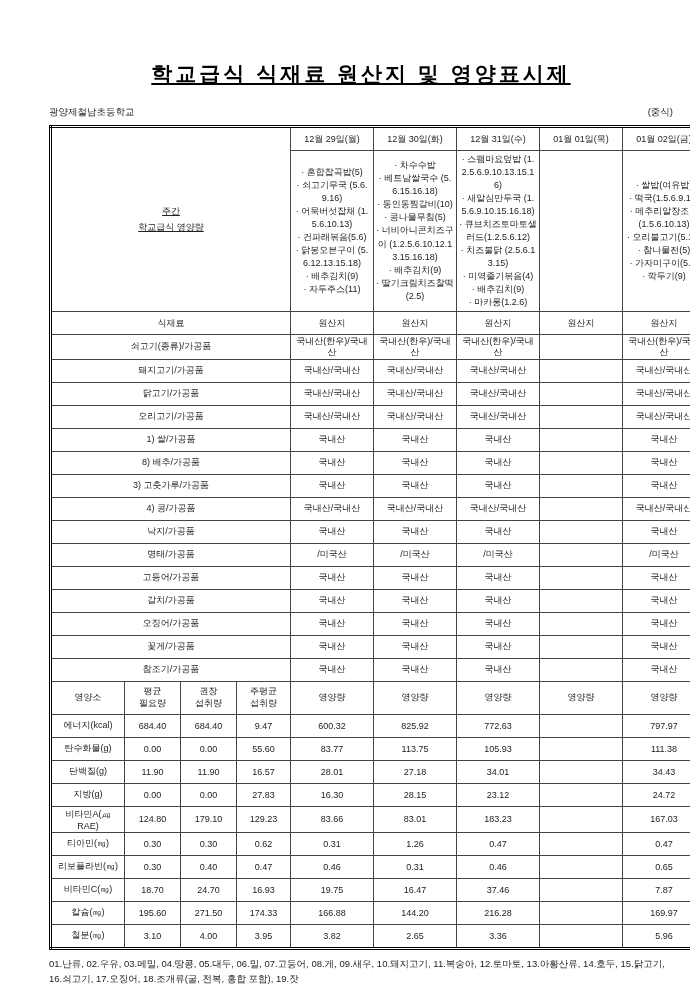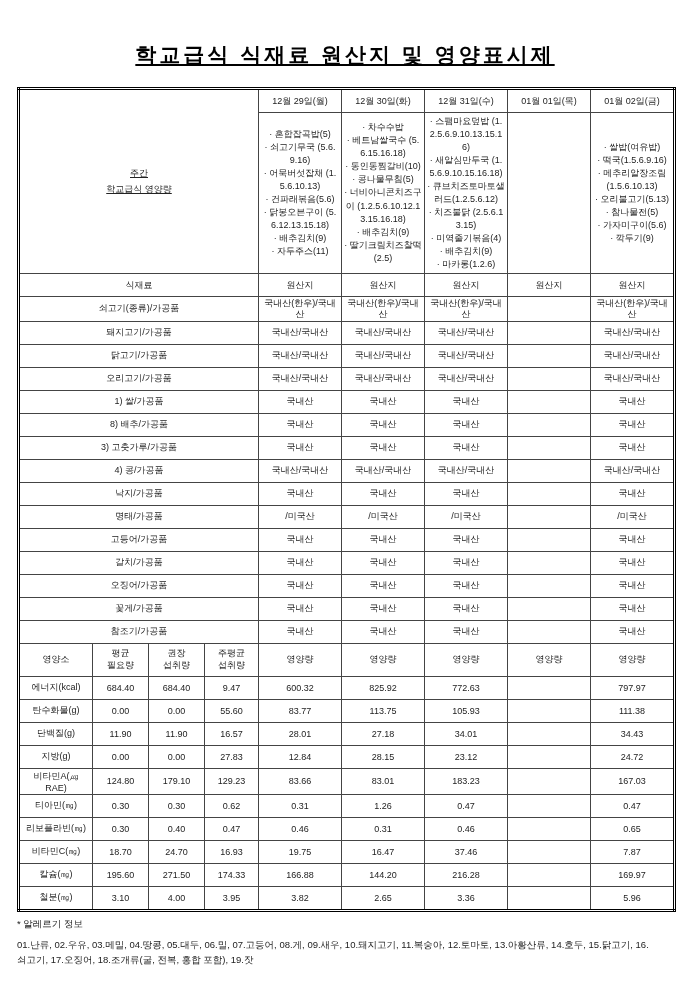--- a/index.html
+++ b/index.html
@@ -1,21 +1,21 @@
 <!DOCTYPE html>
 <html><head>
 <meta charset="utf-8">
 <style>
   html,body{margin:0;padding:0;background:#fff;}
   body{
     width:690px;height:989px;
     font-family:"Liberation Sans","DejaVu Sans",sans-serif;
     color:#111;position:relative;
   }
-  .page{padding:11px 17px 0 17px;}
+  .page{padding:30px 17px 0 17px;margin-left:32px;}
   .title{
     text-align:center;font-size:21px;font-weight:bold;
     letter-spacing:3px;margin:30px 0 18px 0;
     text-decoration:underline;color:#000;
   }
   .subheader{
     display:flex;justify-content:space-between;
     font-size:9.5px;margin:0 0 6px 0;color:#222;
   }
   table.main-table{
@@ -43,20 +43,24 @@
   .footer{margin-top:6px;font-size:9.5px;color:#222;}
   .footer .allergy-title{margin:2px 0 6px 0;}
   .footer .allergy-info{line-height:1.6;font-size:9.5px;word-break:keep-all;}
 </style>
 </head>
 <body>
 
 <div class="page">
   <h1 class="title">학교급식 식재료 원산지 및 영양표시제</h1>
 
+  <div class="subheader">
+    <span>광양제철남초등학교</span>
+    <span>(중식)</span>
+  </div>
 
   <table class="main-table">
     <colgroup>
       <col style="width:74px">
         <col style="width:56px">
         <col style="width:56px">
         <col style="width:54px">
       <col style="width:83px">
         <col style="width:83px">
         <col style="width:83px">
@@ -287,21 +291,21 @@
           <td>27.18</td>
           <td>34.01</td>
           <td></td>
           <td>34.43</td>
         </tr>
         <tr class="nut-row">
           <td>지방(g)</td>
           <td>0.00</td>
           <td>0.00</td>
           <td>27.83</td>
-          <td>12.84</td>
+          <td>16.30</td>
           <td>28.15</td>
           <td>23.12</td>
           <td></td>
           <td>24.72</td>
         </tr>
         <tr class="nut-row">
           <td>비타민A(㎍ RAE)</td>
           <td>124.80</td>
           <td>179.10</td>
           <td>129.23</td>
@@ -363,16 +367,15 @@
           <td>3.82</td>
           <td>2.65</td>
           <td>3.36</td>
           <td></td>
           <td>5.96</td>
         </tr>
       </tbody>
   </table>
 
   <div class="footer">
-    <div class="allergy-title">* 알레르기 정보</div>
     <div class="allergy-info">01.난류, 02.우유, 03.메밀, 04.땅콩, 05.대두, 06.밀, 07.고등어, 08.게, 09.새우, 10.돼지고기, 11.복숭아, 12.토마토, 13.아황산류, 14.호두, 15.닭고기, 16.쇠고기, 17.오징어, 18.조개류(굴, 전복, 홍합 포함), 19.잣</div>
   </div>
 </div>
 
 </body></html>

